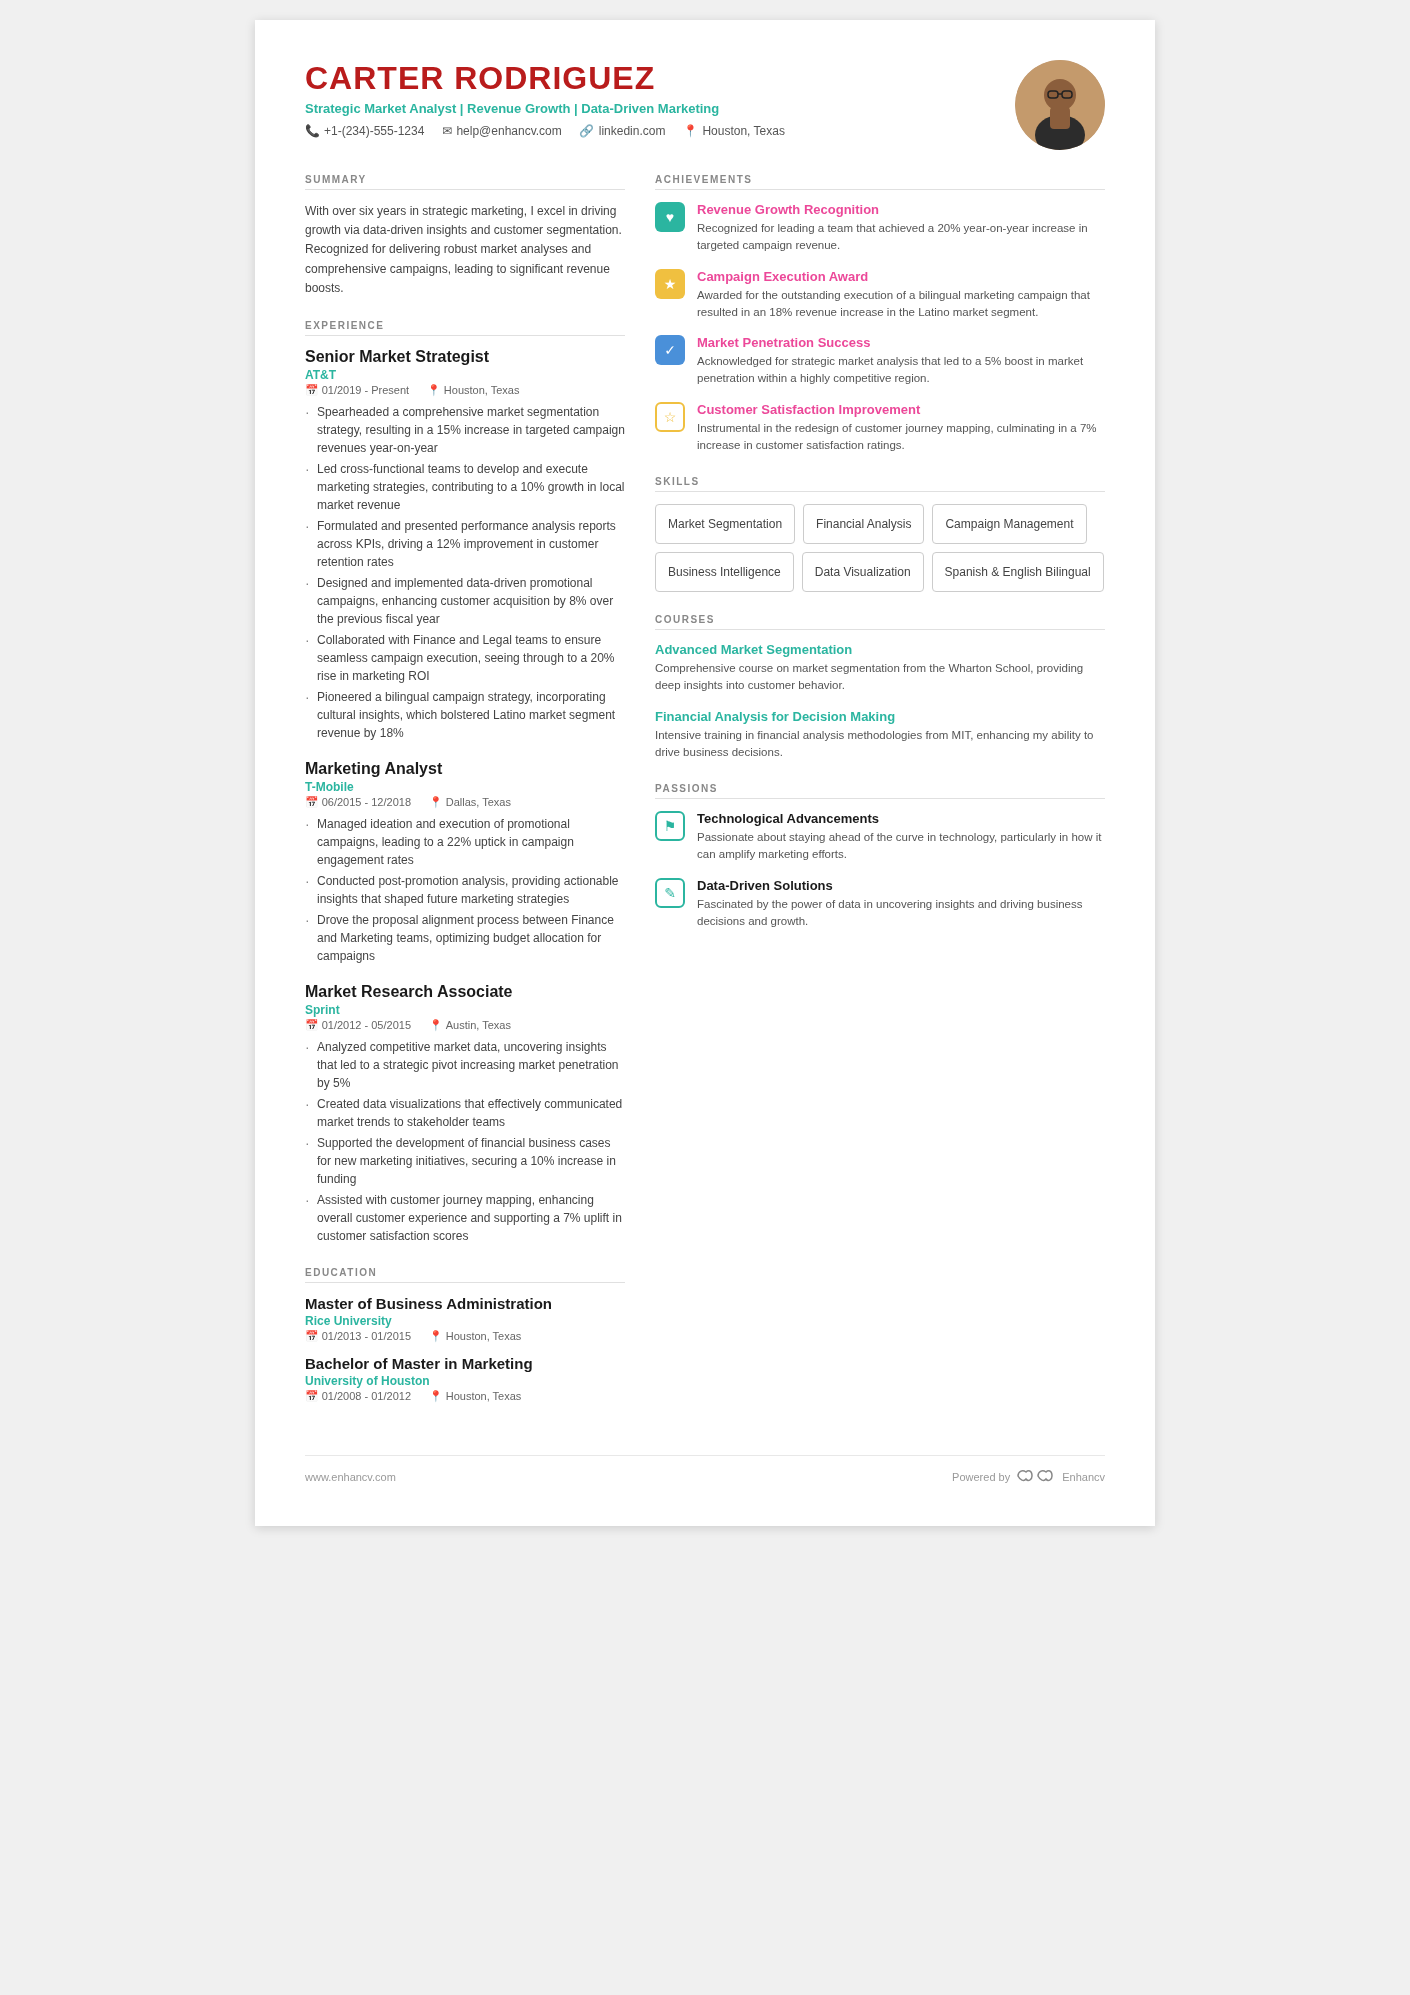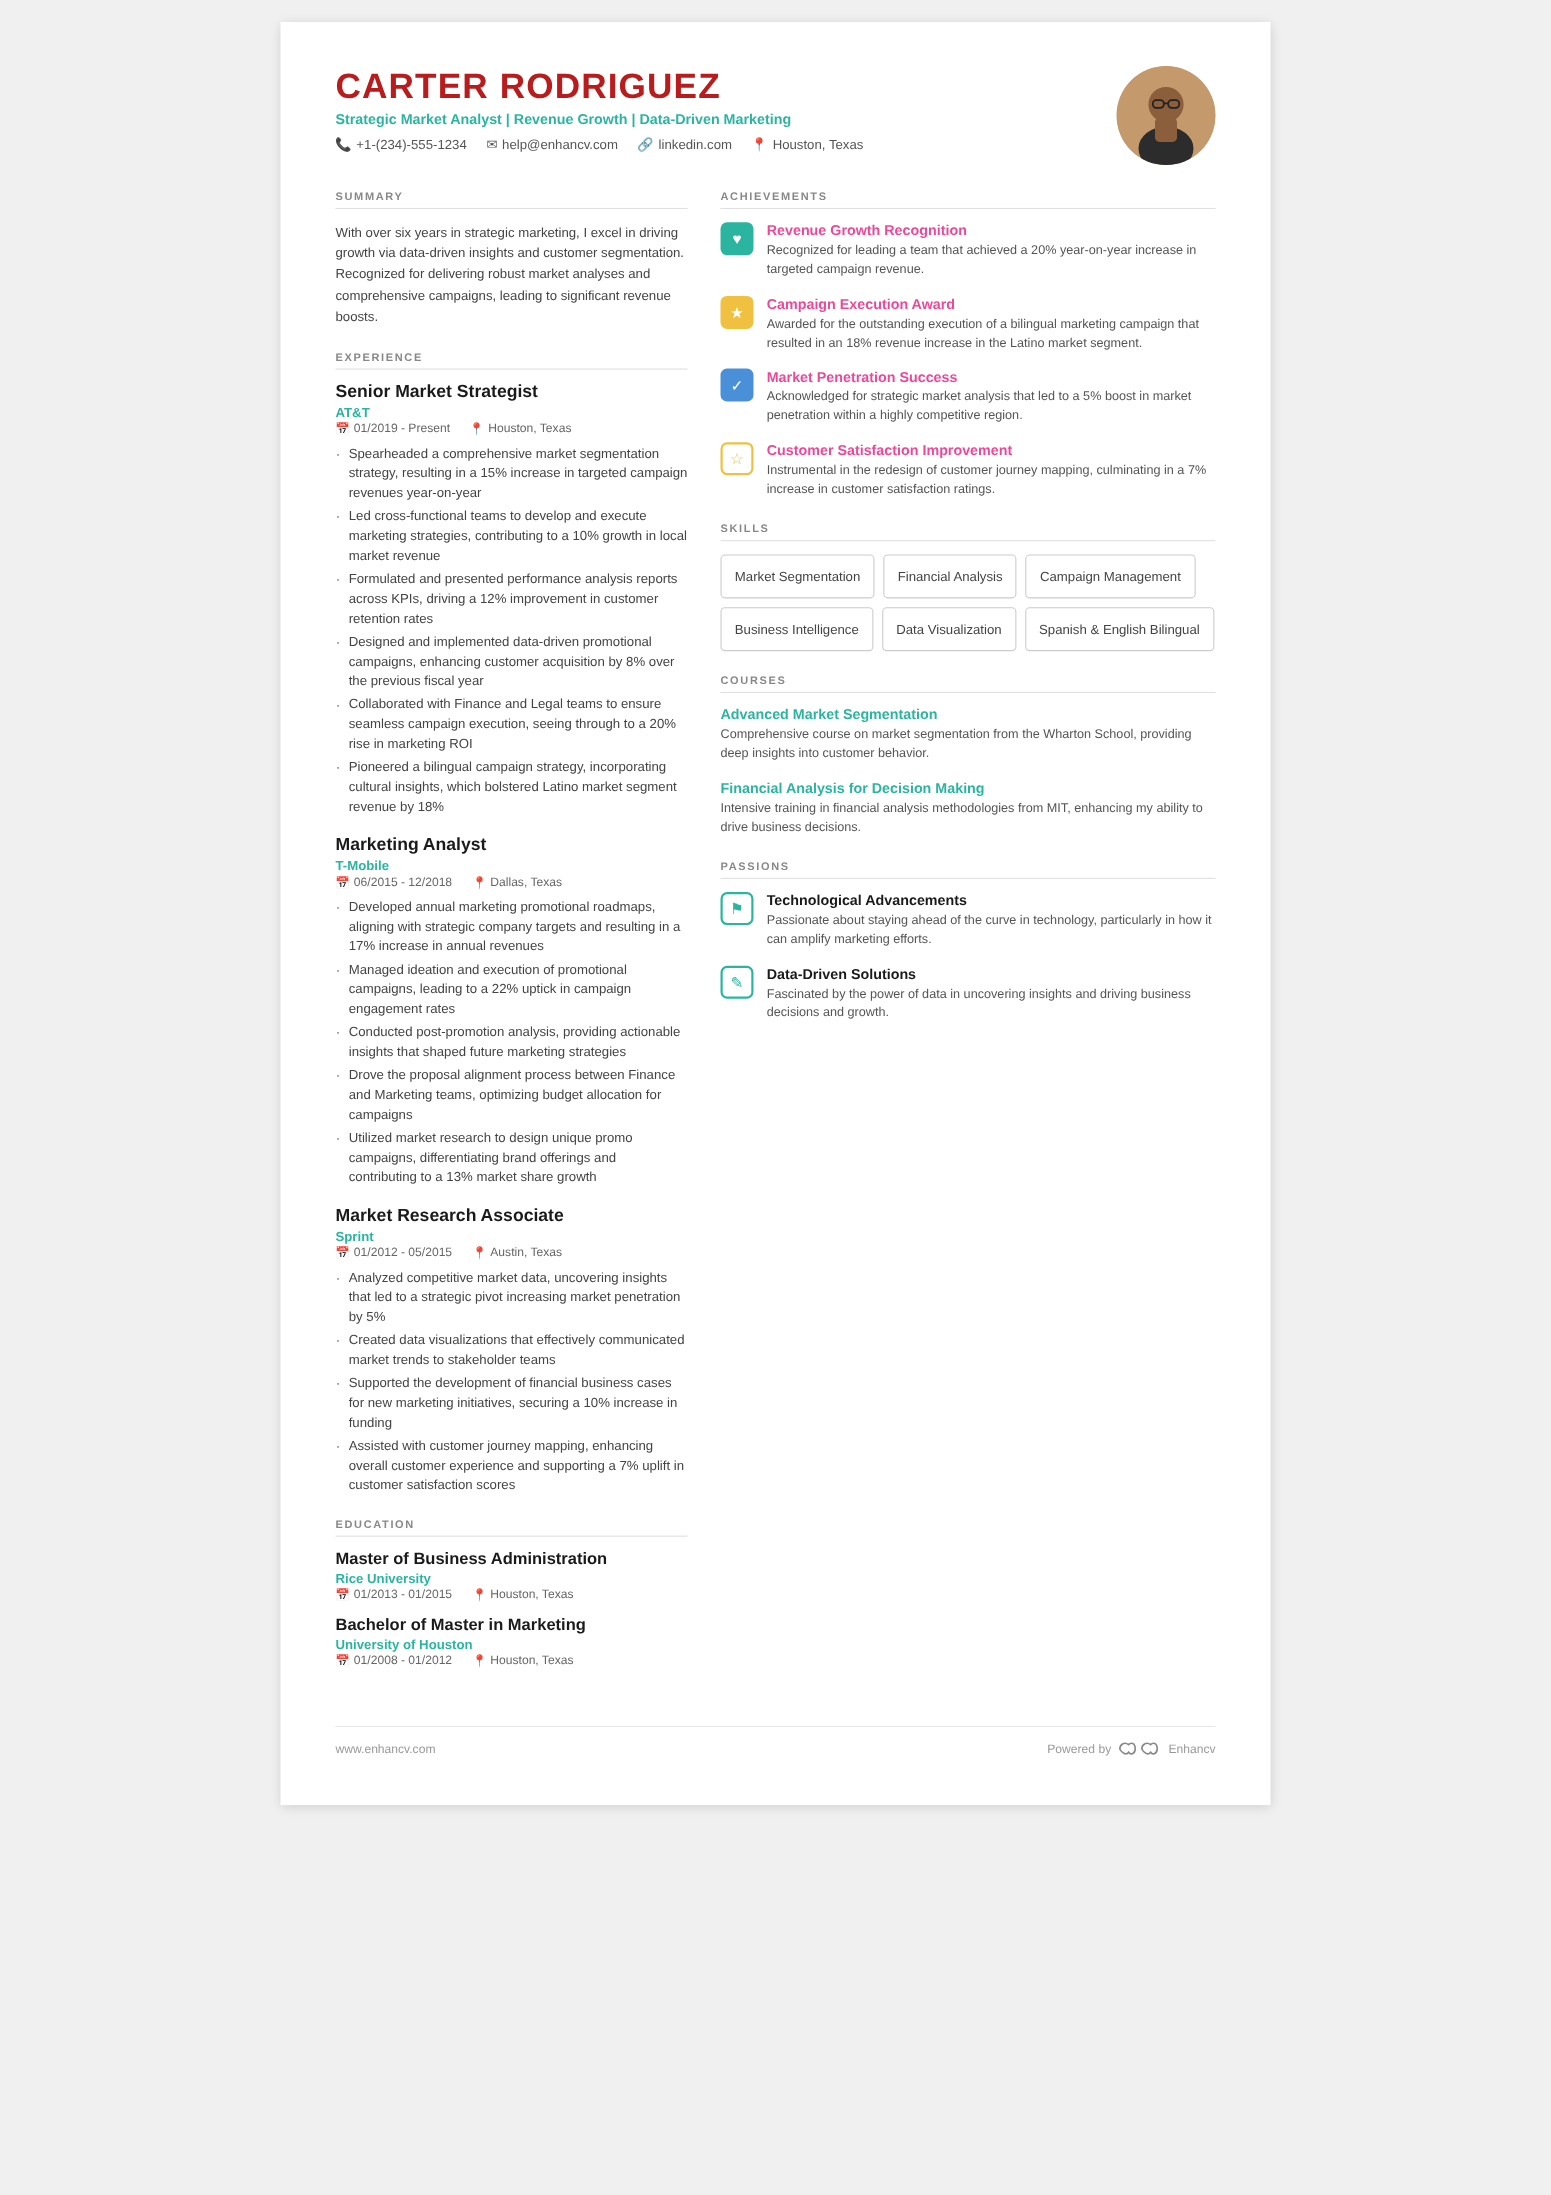--- a/index.html
+++ b/index.html
@@ -383,25 +383,23 @@
             <span>
               <span>📅</span>
               <span>06/2015 - 12/2018</span>
             </span>
             <span>
               <span>📍</span>
               <span>Dallas, Texas</span>
             </span>
           </div>
           <ul class="job-bullets">
-            <li>Developed annual marketing promotional roadmaps, aligning with strategic company targets and resulting in a 17% increase in annual revenues</li>
             <li>Managed ideation and execution of promotional campaigns, leading to a 22% uptick in campaign engagement rates</li>
             <li>Conducted post-promotion analysis, providing actionable insights that shaped future marketing strategies</li>
             <li>Drove the proposal alignment process between Finance and Marketing teams, optimizing budget allocation for campaigns</li>
-            <li>Utilized market research to design unique promo campaigns, differentiating brand offerings and contributing to a 13% market share growth</li>
           </ul>
         </div>
 
         <div class="job">
           <div class="job-title">Market Research Associate</div>
           <div class="job-company">Sprint</div>
           <div class="job-meta">
             <span>
               <span>📅</span>
               <span>01/2012 - 05/2015</span>

